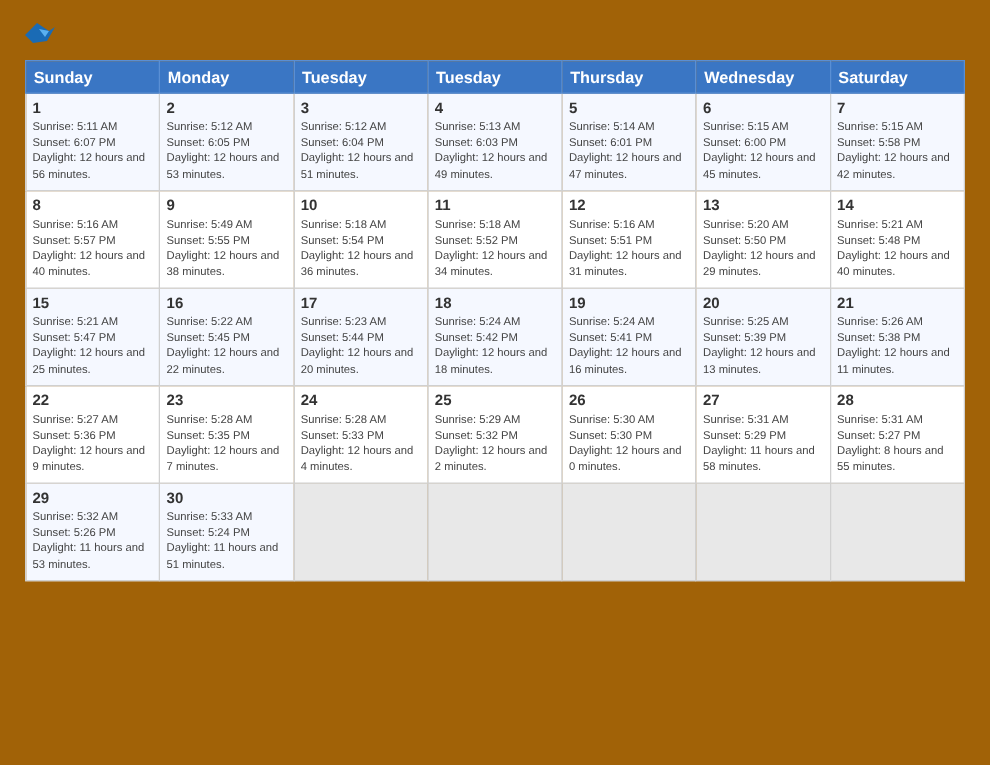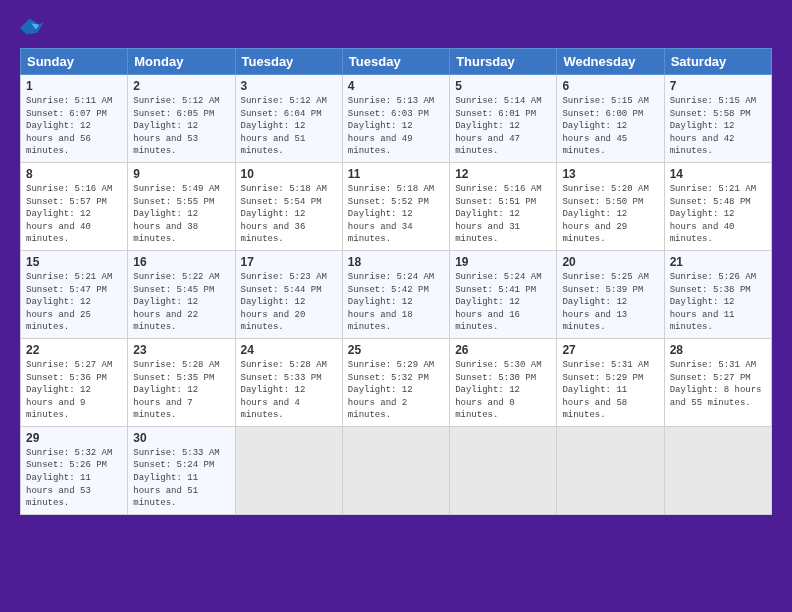--- a/index.html
+++ b/index.html
@@ -7,21 +7,21 @@
       font-family: Arial, sans-serif;
       background: #fff;
       width: 792px;
       height: 612px;
       overflow: hidden;
     }
     .page {
       width: 792px;
       height: 612px;
       padding: 18px 20px 10px 20px;
-      background: #4c1d95;
+      background: #a16207;
     }
     .header {
       display: flex;
       justify-content: space-between;
       align-items: flex-start;
       margin-bottom: 10px;
     }
     .logo-area {
       display: flex;
       flex-direction: column;
@@ -90,21 +90,20 @@
     .day-num {
       font-size: 12px;
       font-weight: bold;
       display: block;
       margin-bottom: 2px;
     }
     .day-info {
       font-size: 9px;
       line-height: 1.4;
       color: #444;
-      font-family: Liberation Mono, monospace;
     }
   </style>
 </head>
 <body>
 
 <div class="page">
   <div class="header">
     <div class="logo-area">
       <div class="logo">
         <svg class="logo-bird" viewBox="0 0 30 24" xmlns="http://www.w3.org/2000/svg">

